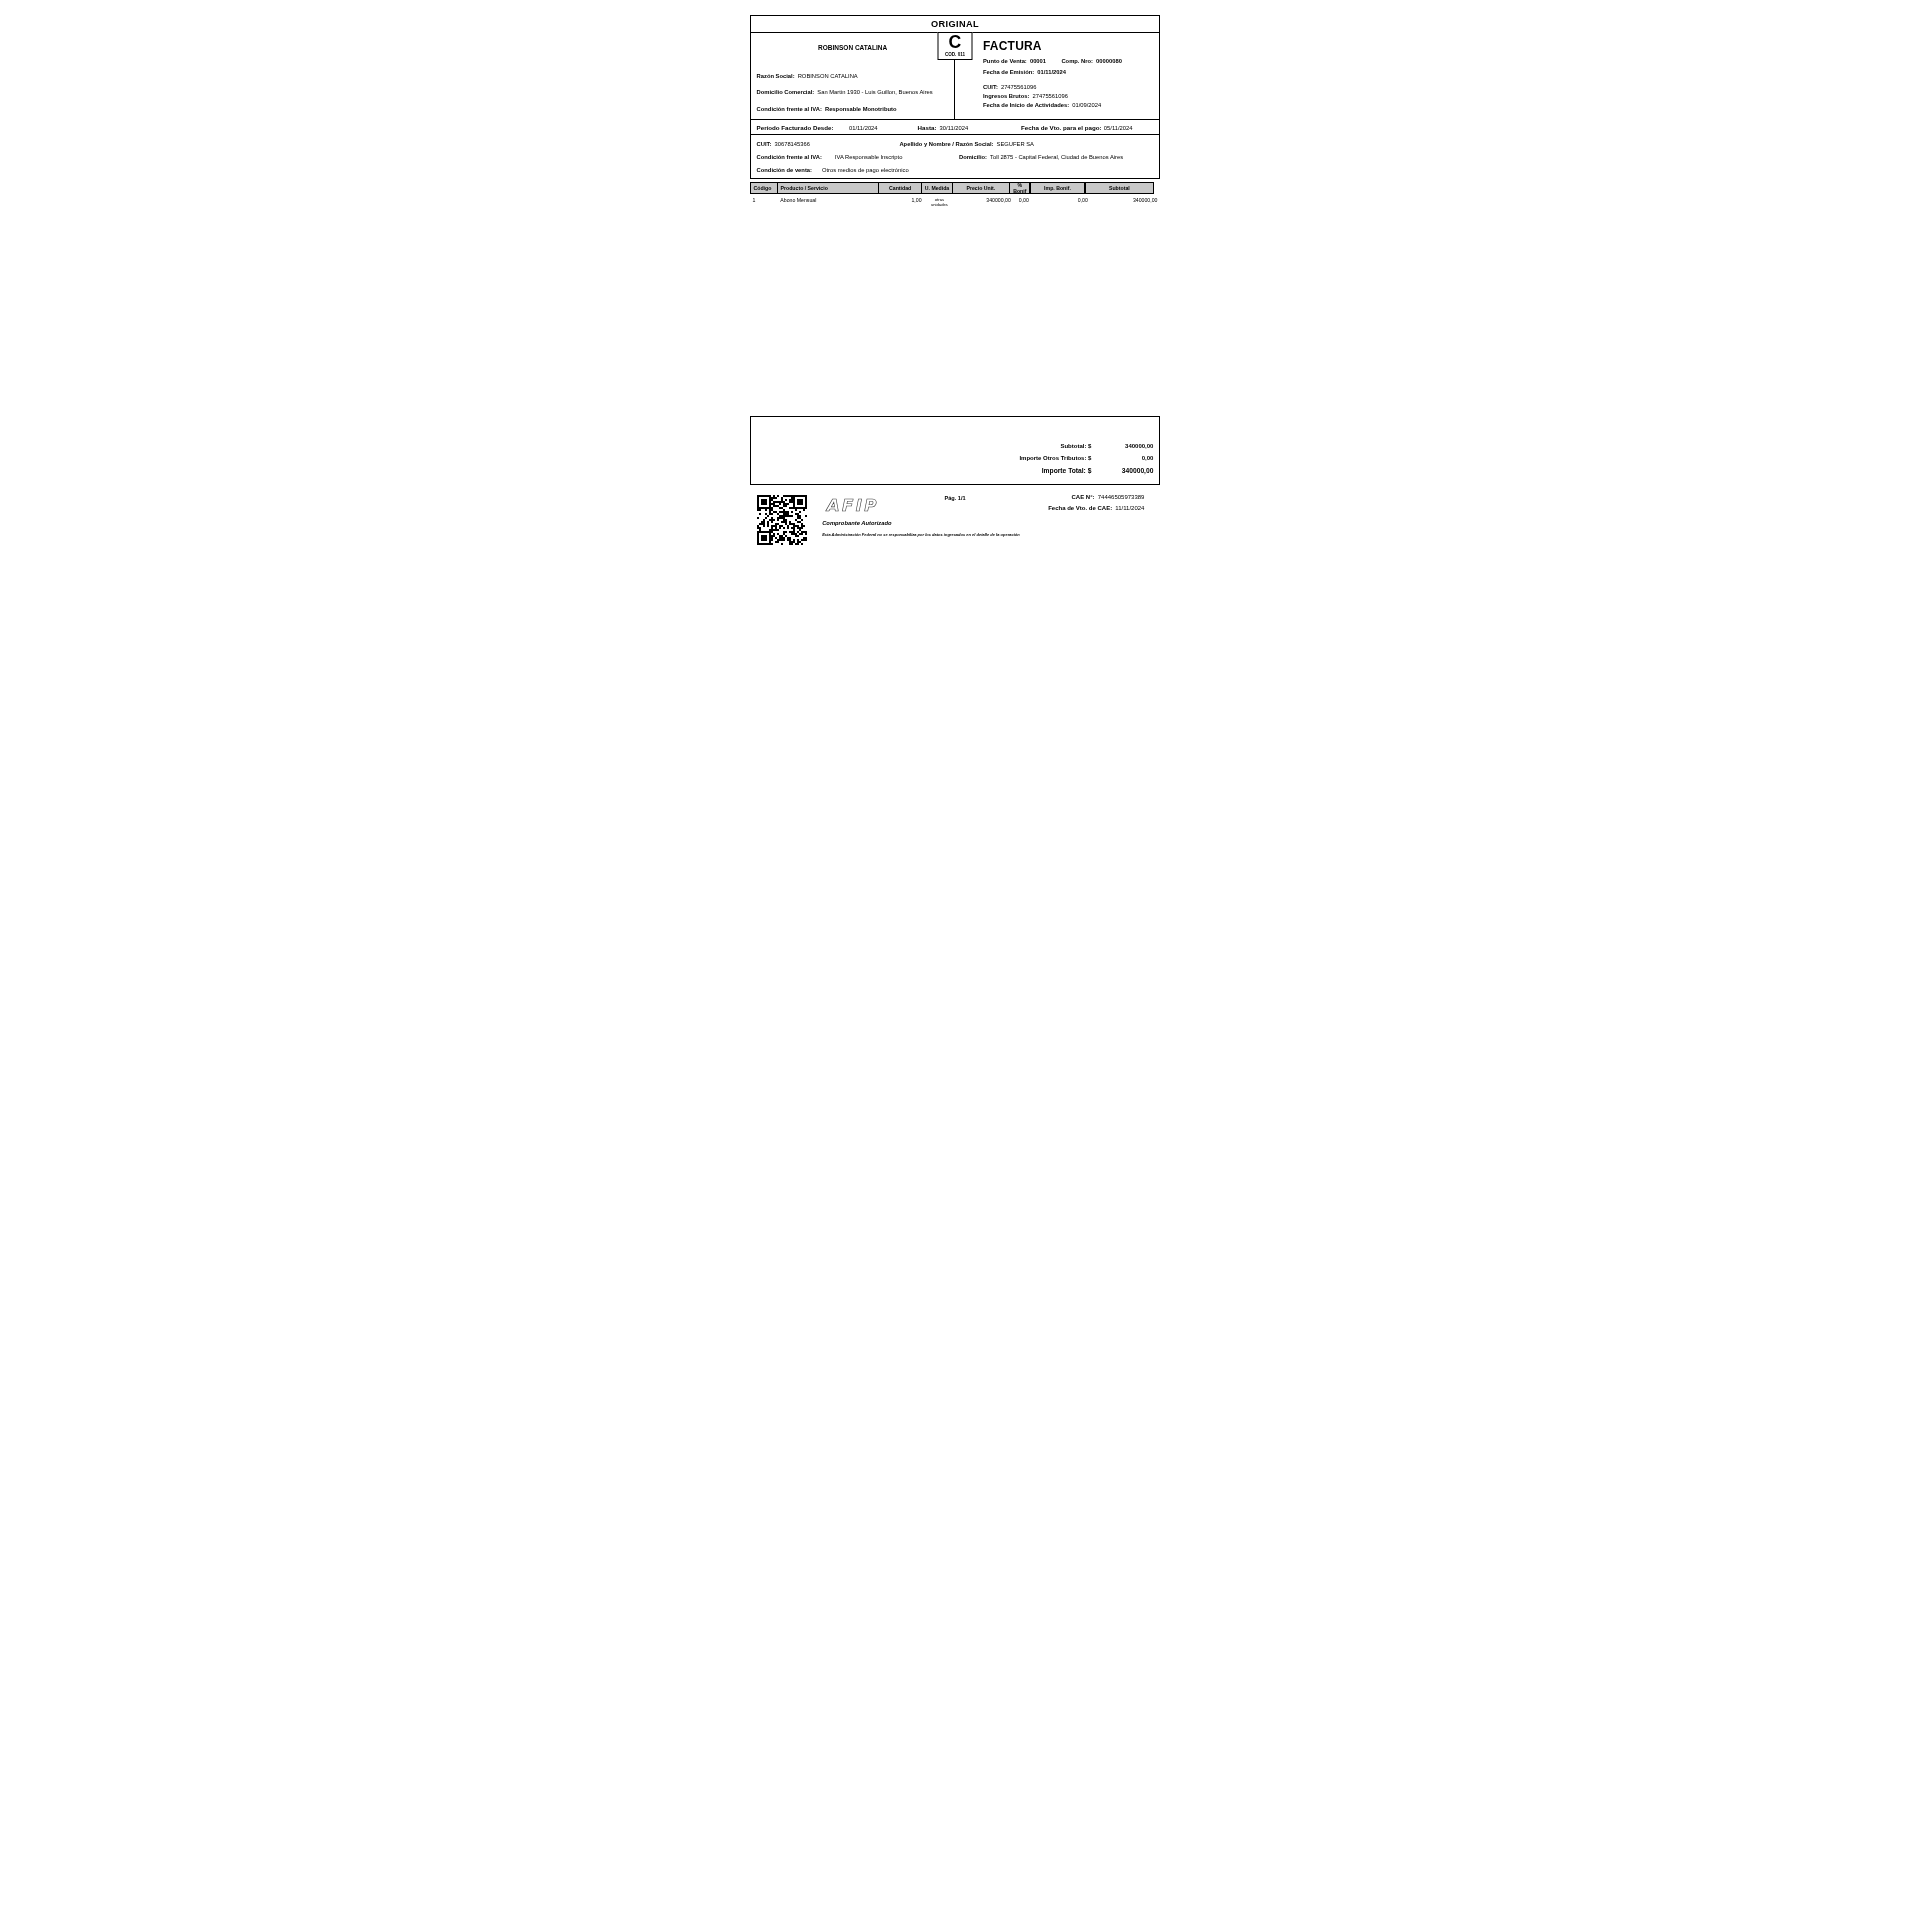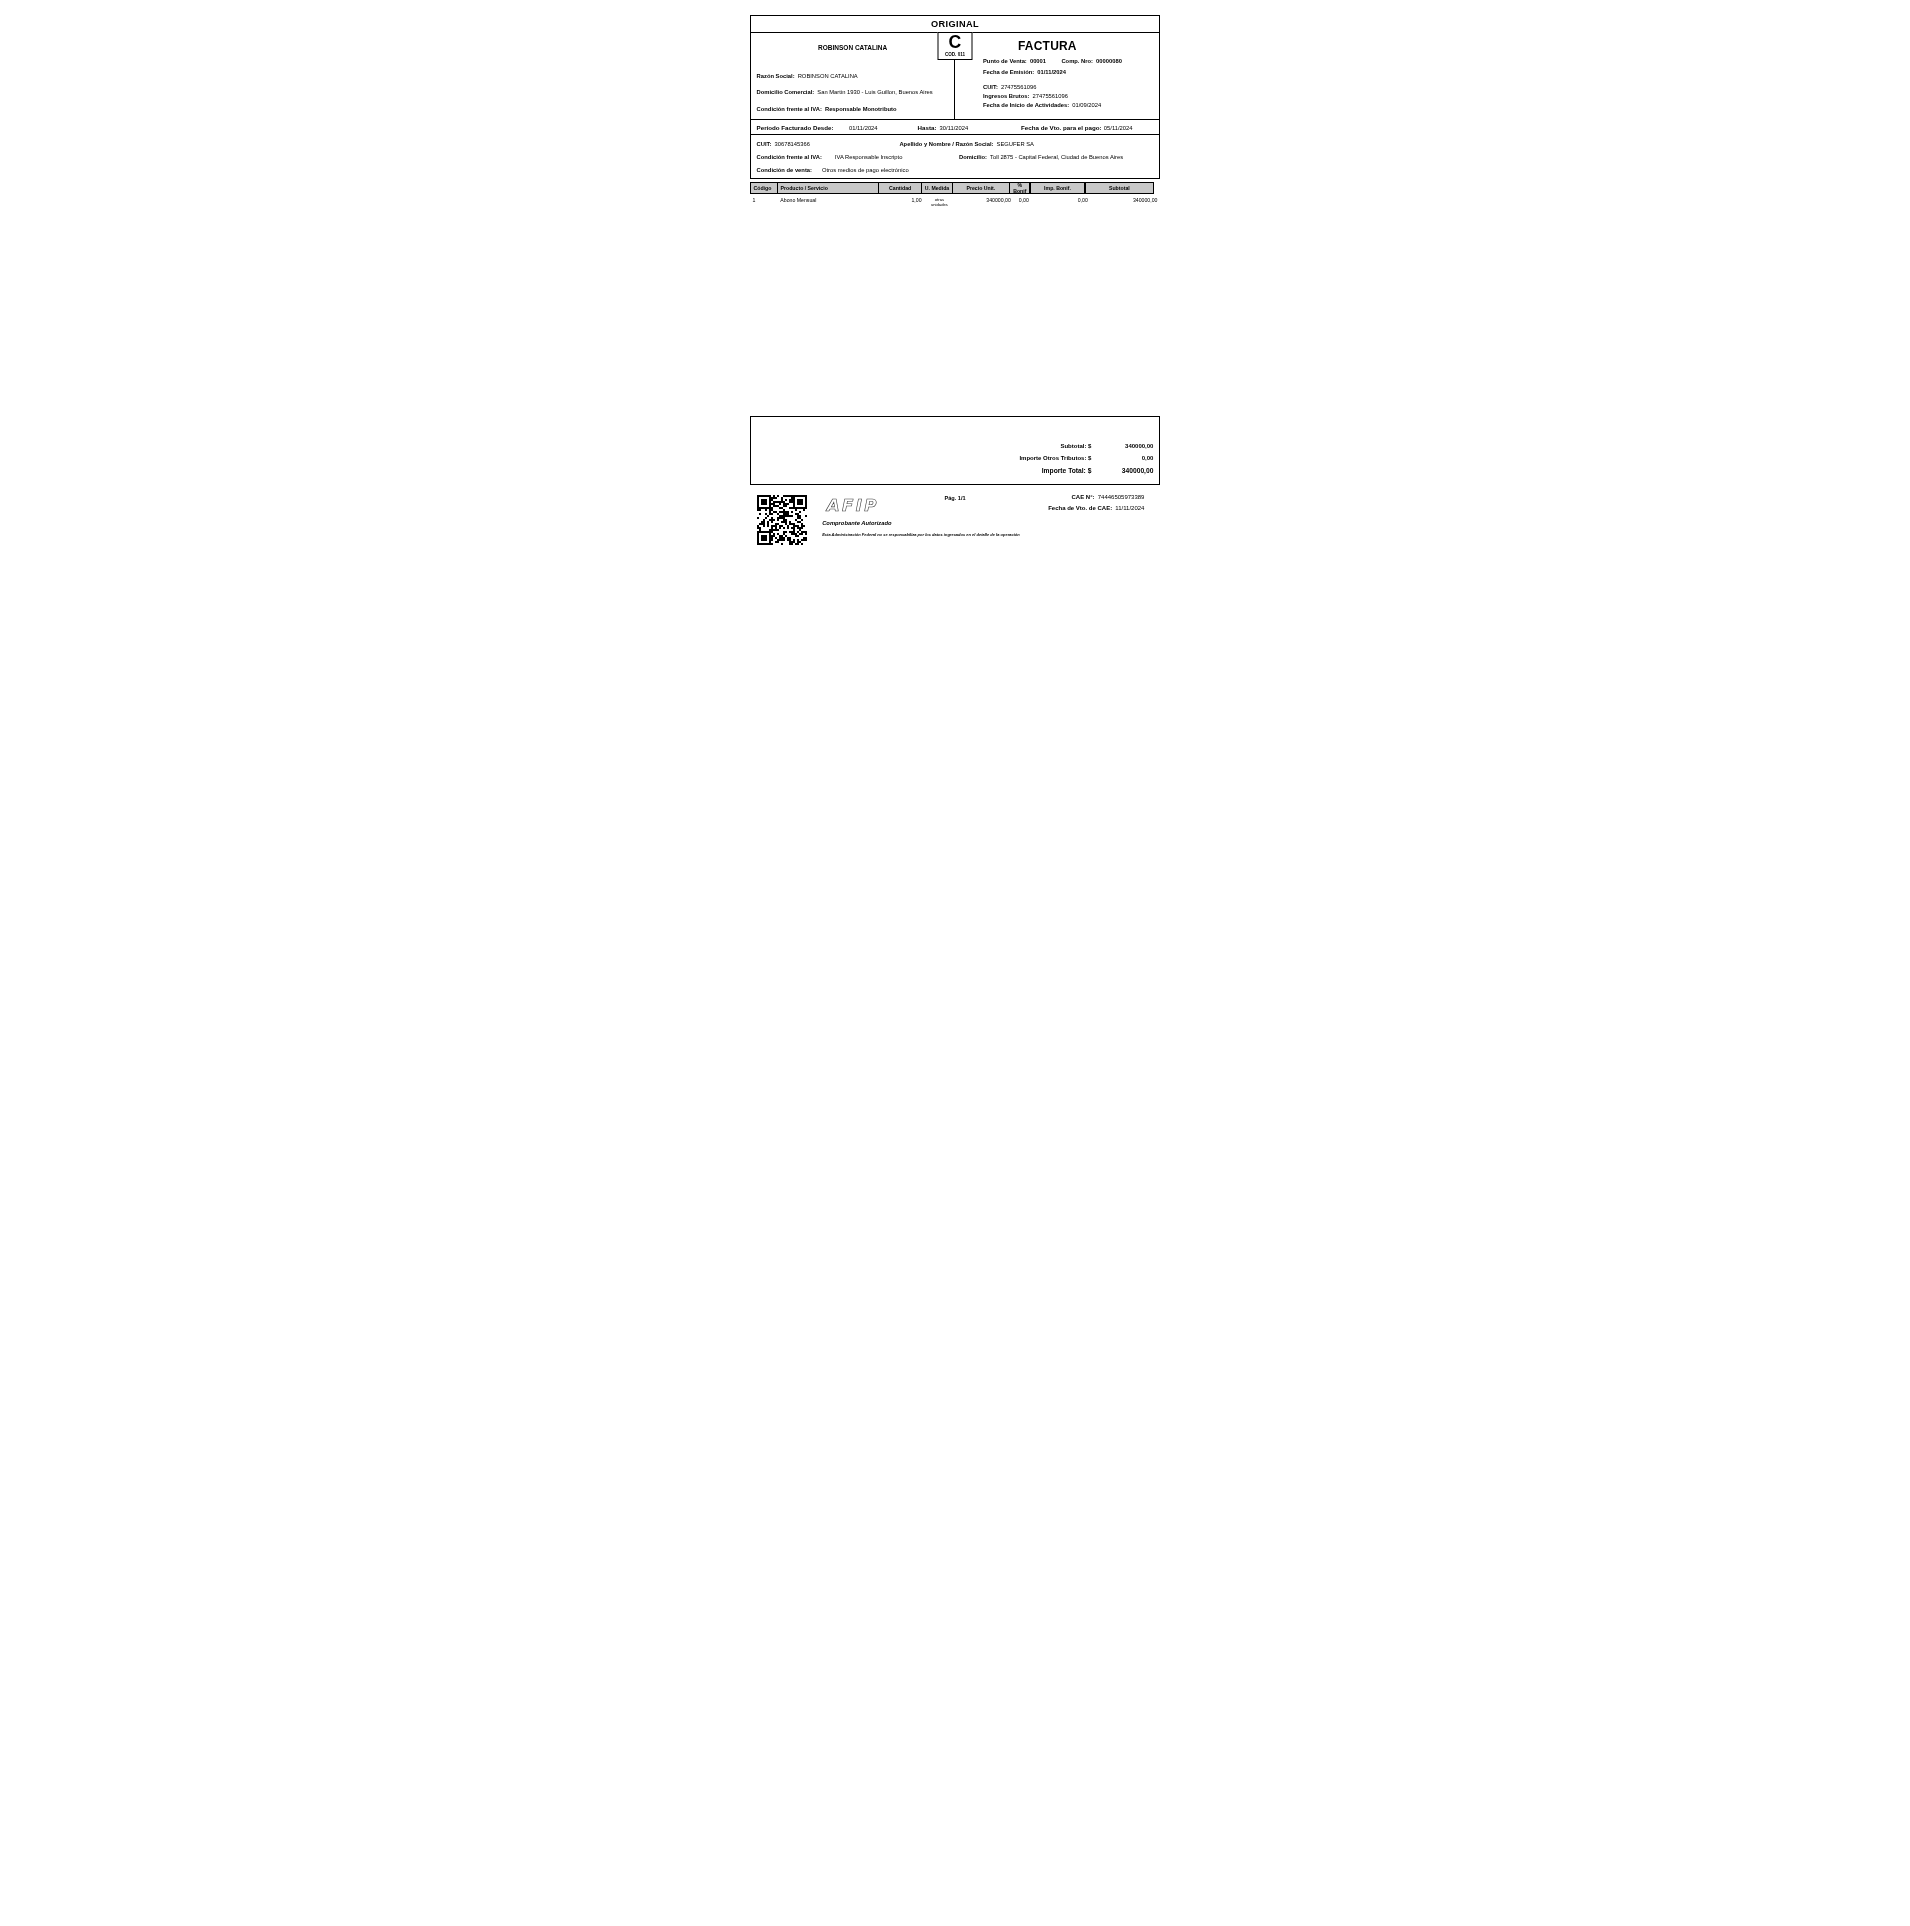--- a/index.html
+++ b/index.html
@@ -30,21 +30,21 @@
     padding-bottom: 1.9px;
   }
   .type-letter { font-size: 17.7px; font-weight: bold; line-height: 18.5px; }
   .type-code { font-size: 4.6px; font-weight: bold; margin-top: 0.4px; }
   .seller-name { text-align: center; font-weight: bold; font-size: 6.5px; margin-top: 10.8px; }
   .seller-row { font-size: 5.8px; line-height: 7.7px; }
   .seller-row.r1 { margin-top: 21.6px; }
   .seller-row.r2 { margin-top: 8.9px; }
   .seller-row.r3 { margin-top: 8.9px; }
   .seller-row .val { margin-left: 3.1px; }
-  .doc-title { font-size: 12px; font-weight: bold; margin-top: 6.2px; letter-spacing: 0.2px; margin-left: 35px; }
+  .doc-title { font-size: 12px; font-weight: bold; margin-top: 6.2px; letter-spacing: 0.2px; }
   .inv-row { font-size: 5.8px; line-height: 7.7px; }
   .inv-row.r1 { margin-top: 4.6px; }
   .inv-row.r2 { margin-top: 3.1px; }
   .inv-row.r3 { margin-top: 7px; }
   .inv-row.r4 { margin-top: 1.5px; }
   .inv-row.r5 { margin-top: 1.5px; }
   .inv-row .val { margin-left: 3.1px; }
   .inv-row .val.b { font-weight: bold; }
   .comp-nro { margin-left: 15.4px; }
 

